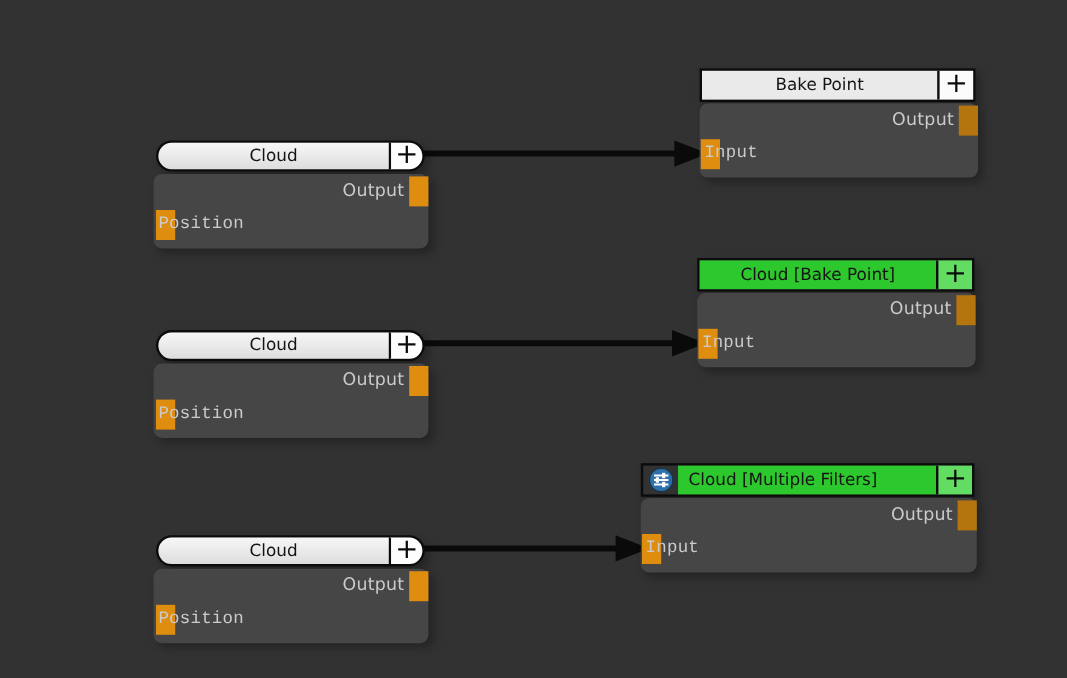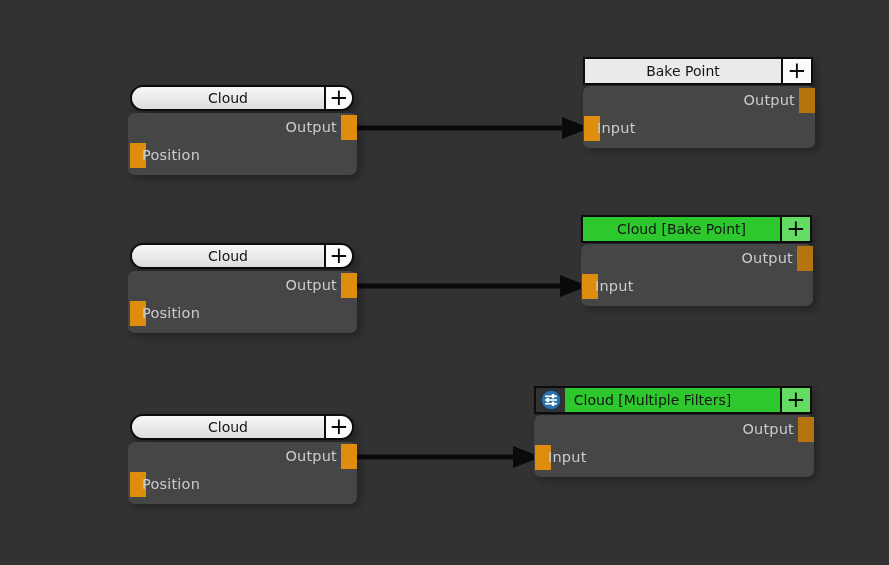--- a/index.html
+++ b/index.html
@@ -25,21 +25,21 @@
   .hdr-label{
     flex:1; display:flex; align-items:center; justify-content:center;
     font-size:14px; color:var(--header-text); white-space:nowrap;
   }
   .hdr-add{
     width:30px; display:flex; align-items:center; justify-content:center;
     border-left:2px solid #0c0c0c; font-size:23px; line-height:1;
     color:#0a0a0a; cursor:pointer; padding-bottom:2px;
   }
   
-  .pill{height:26px; border-radius:13px; margin-left:2px;}
+  .pill{height:26px; border-radius:13px; margin-left:2px;margin-top:32px;}
   .pill .hdr-label{background:linear-gradient(#f7f7f7,#dddddd); border-radius:11px 0 0 11px;}
   .pill .hdr-add{width:28px; background:#fdfdfd; border-radius:0 11px 11px 0;}
   
   .rect-light .hdr-label{background:var(--header-light);}
   .rect-light .hdr-add{background:var(--header-light-btn);}
   
   .rect-green .hdr-label{background:var(--header-green);}
   .rect-green .hdr-add{background:var(--header-green-btn);}
   .hdr-icon{
     width:24px; height:24px; margin:0 2px 0 3px; align-self:center; flex:0 0 auto;
@@ -54,21 +54,21 @@
   .port{position:absolute; width:16px; height:25px; background:var(--port-orange); cursor:crosshair;}
   .port.p-out{right:0; top:2px;}
   .port.p-out.dark{background:var(--port-orange-dark);}
   .port.p-in{left:1px; top:30px;}
   .port.p-in.src{left:2px;}
   .port-label{
     position:absolute; height:25px; line-height:25px; font-size:14.5px;
     color:var(--node-text); letter-spacing:0.2px; white-space:nowrap;
   }
   .lbl-out{right:20px; top:2px;}
-  .lbl-in{left:14px; top:30px;}
+  .lbl-in{left:4px; top:30px;font-family:Liberation Mono, monospace;}
   #wires{position:absolute; left:0; top:0; pointer-events:none;}
   #wires g{pointer-events:stroke; cursor:pointer;}
 </style>
 </head>
 <body>
 
 <div id="canvas">
 
   <svg id="wires" width="889" height="565">
     <g>

